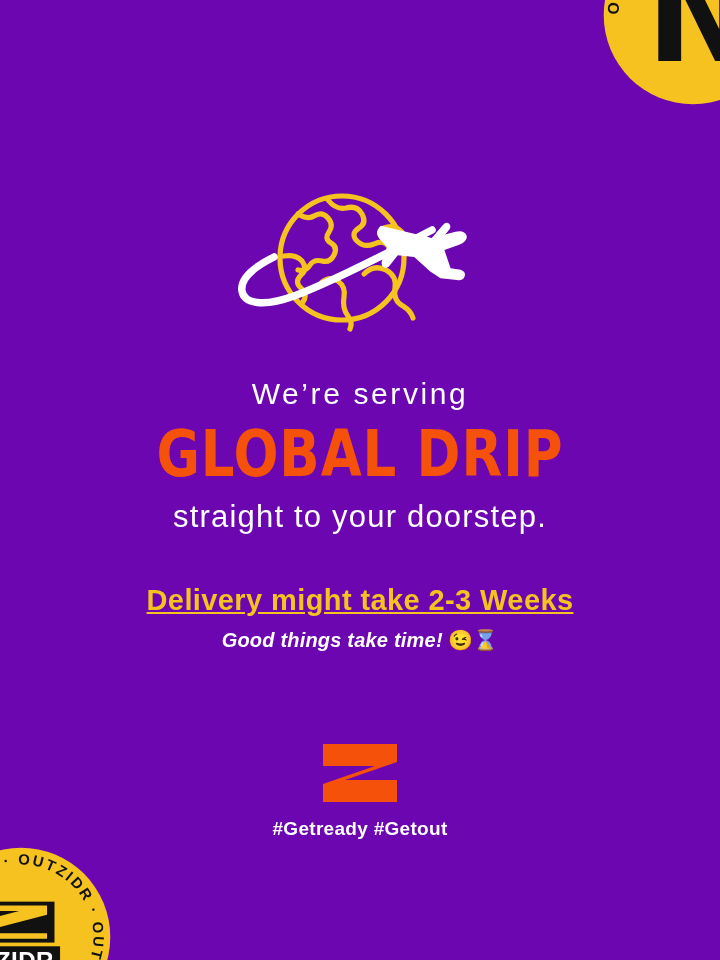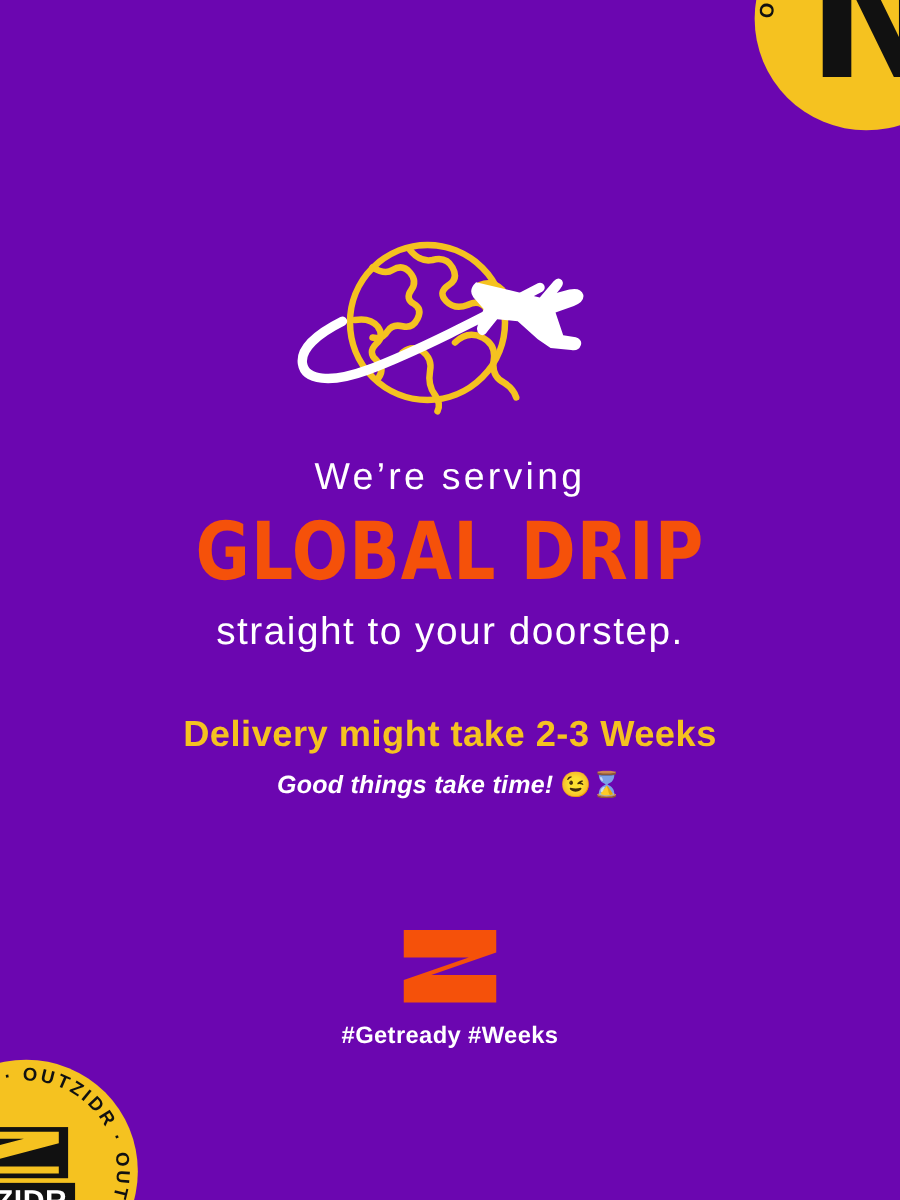--- a/index.html
+++ b/index.html
@@ -57,21 +57,21 @@
     right: 0;
     text-align: center;
   }
 
   .line-serving {
     color: #FFFFFF;
     font-size: 30px;
     font-weight: 400;
     letter-spacing: 2.6px;
     line-height: 1.05;
-    margin: 0;
+    margin: 12px;
   }
 
   .headline {
     color: #F5510A;
     font-size: 64px;
     font-weight: 700;
     letter-spacing: 1px;
     line-height: 1.0;
     margin: 12px 0 6px 0;
     transform: scaleX(0.92);
@@ -88,20 +88,21 @@
     margin: 15px;
   }
 
   .delivery {
     color: #F5C220;
     font-size: 29px;
     font-weight: 700;
     letter-spacing: 0.4px;
     line-height: 1.05;
     margin: 52px 0 0 0;
+    text-decoration: underline;
   }
 
   .tagline {
     color: #FFFFFF;
     font-size: 20px;
     font-weight: 700;
     font-style: italic;
     letter-spacing: 0.2px;
     line-height: 1.1;
     margin: 14px 0 0 0;
@@ -171,21 +172,21 @@
       <span class="emoji">😉⌛</span>
     </p>
   </div>
 
   <div class="footer">
     <div class="zmark">
       <svg viewBox="0 0 82 62" xmlns="http://www.w3.org/2000/svg">
         <path d="M4 2 H78 V20 L26 38 H78 V60 H4 V42 L56 24 H4 Z" fill="#F5510A"></path>
       </svg>
     </div>
-    <p class="hashtags">#Getready #Weeks</p>
+    <p class="hashtags">#Getready #Getout</p>
   </div>
 
   <div class="badge badge-tr">
     <svg viewBox="0 0 200 200" xmlns="http://www.w3.org/2000/svg">
       <defs>
         <path id="ringTR" d="M100,100 m-80,0 a80,80 0 1,1 160,0 a80,80 0 1,1 -160,0"></path>
       </defs>
       <circle cx="100" cy="100" r="96" fill="#F5C220"></circle>
       <text font-family="'Liberation Sans', sans-serif" font-size="17" font-weight="700" fill="#111111" letter-spacing="2.5">
         <textPath href="#ringTR" startOffset="0%">OUTZIDR · OUTZIDR · OUTZIDR ·</textPath>

